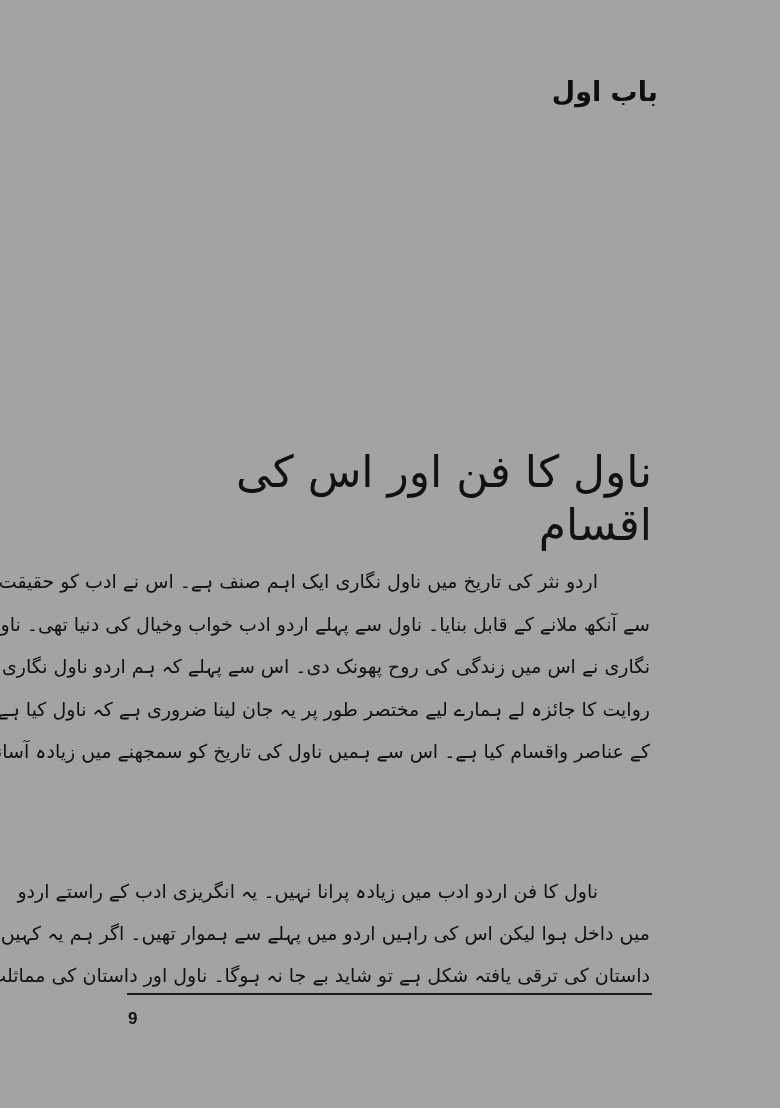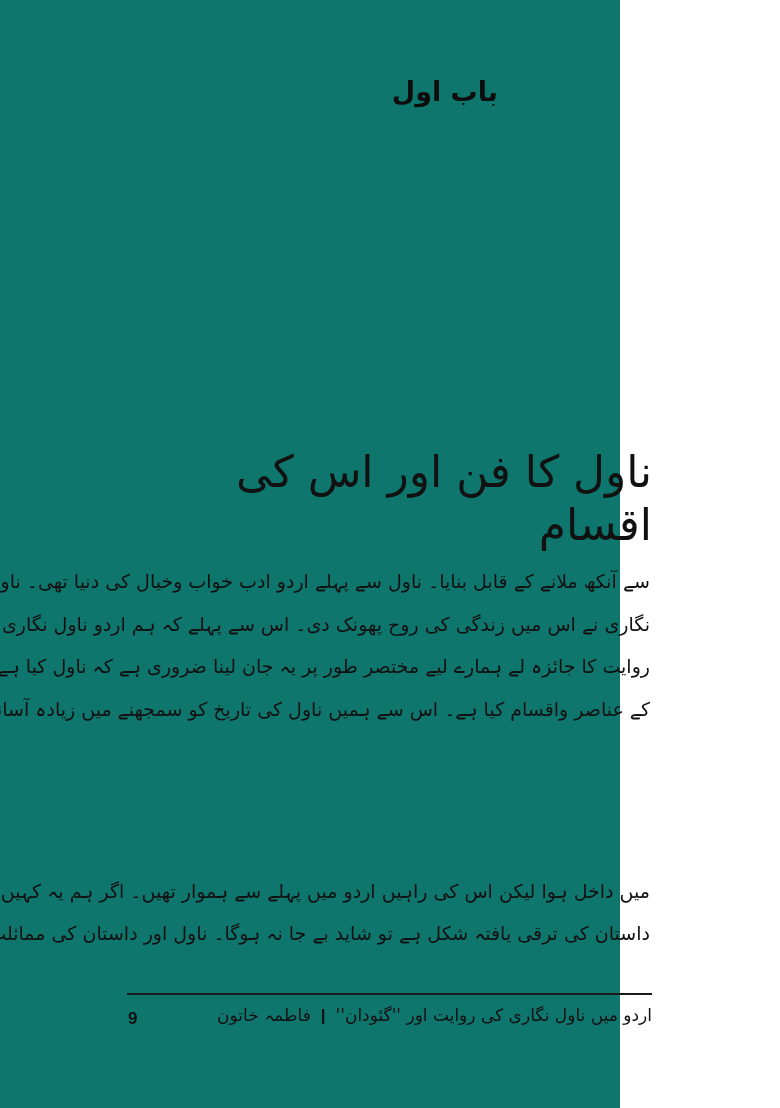--- a/index.html
+++ b/index.html
@@ -11,22 +11,22 @@
       width: 780px;
       height: 1108px;
       position: relative;
       overflow: hidden;
       font-family: "DejaVu Sans", sans-serif;
       color: #111111;
     }
     .page {
       position: absolute;
       left: 0; top: 0;
-      width: 620px; height: 1108px;
-      background: #0f766e;
+      width: 780px; height: 1108px;
+      background: #a3a3a3;
     }
     .chapter-label {
       position: absolute;
       right: 122px;
       top: 78px;
       font-family: "DejaVu Sans", sans-serif;
       font-weight: bold;
       font-size: 27px;
       direction: rtl;
       color: #0d0d0d;
@@ -128,35 +128,36 @@
 <body>
 
 <div class="page">
 
   <div class="chapter-label">باب اول</div>
 
   <div class="chapter-title">ناول کا فن اور اس کی اقسام</div>
 
   <div class="body-text para-1">
     <p class="para">
+      <span class="line first">اردو نثر کی تاریخ میں ناول نگاری ایک اہم صنف ہے۔ اس نے ادب کو حقیقت</span>
       <span class="line">سے آنکھ ملانے کے قابل بنایا۔ ناول سے پہلے اردو ادب خواب وخیال کی دنیا تھی۔ ناول</span>
       <span class="line">نگاری نے اس میں زندگی کی روح پھونک دی۔ اس سے پہلے کہ ہم اردو ناول نگاری کی</span>
       <span class="line">روایت کا جائزہ لے ہمارے لیے مختصر طور پر یہ جان لینا ضروری ہے کہ ناول کیا ہے، اس</span>
       <span class="line">کے عناصر واقسام کیا ہے۔ اس سے ہمیں ناول کی تاریخ کو سمجھنے میں زیادہ آسانی ہوگی اور</span>
     </p>
   </div>
 
 
   <div class="body-text para-2">
     <p class="para" style="line-height:42px;">
+      <span class="line first">ناول کا فن اردو ادب میں زیادہ پرانا نہیں۔ یہ انگریزی ادب کے راستے اردو</span>
       <span class="line">میں داخل ہوا لیکن اس کی راہیں اردو میں پہلے سے ہموار تھیں۔ اگر ہم یہ کہیں کہ ناول</span>
       <span class="line">داستان کی ترقی یافتہ شکل ہے تو شاید بے جا نہ ہوگا۔ ناول اور داستان کی مماثلت اس کی</span>
     </p>
   </div>
 
   <div class="footer-rule"></div>
 
   <div class="footer">
     <span class="page-number">9</span>
-    <span class="running-head"><span>اردو میں ناول نگاری کی روایت اور ''گئودان''</span><span class="separator">|</span><span>فاطمہ خاتون</span></span>
   </div>
 
 </div>
 
 </body></html>

